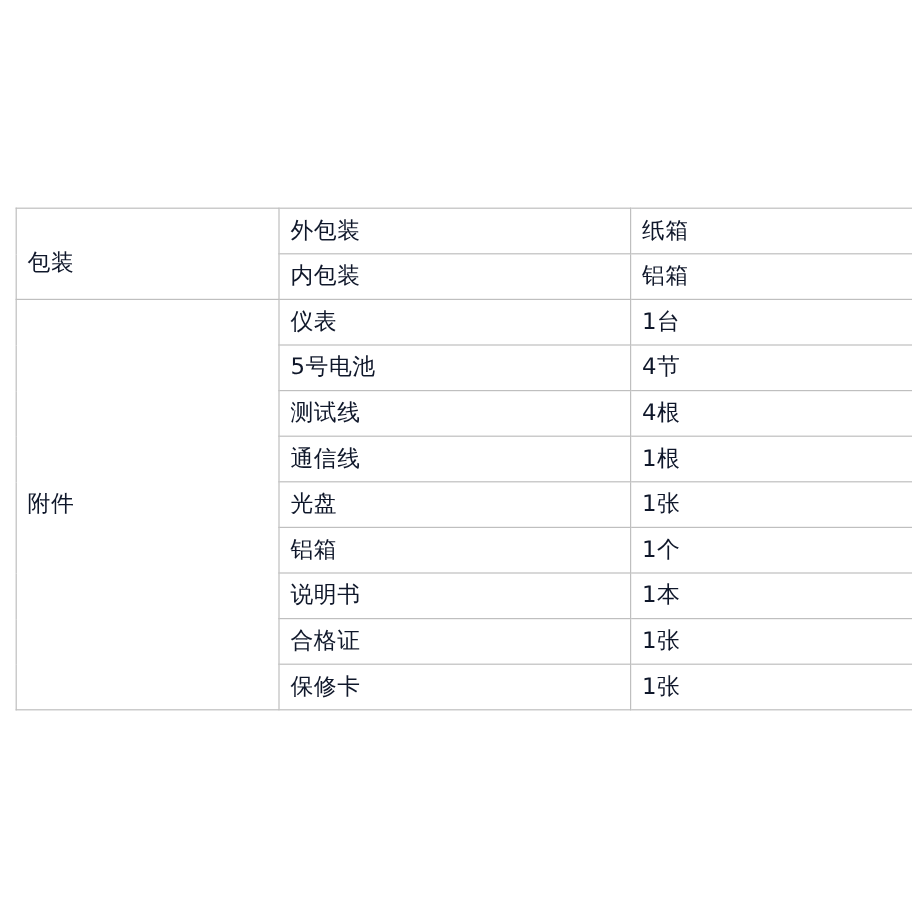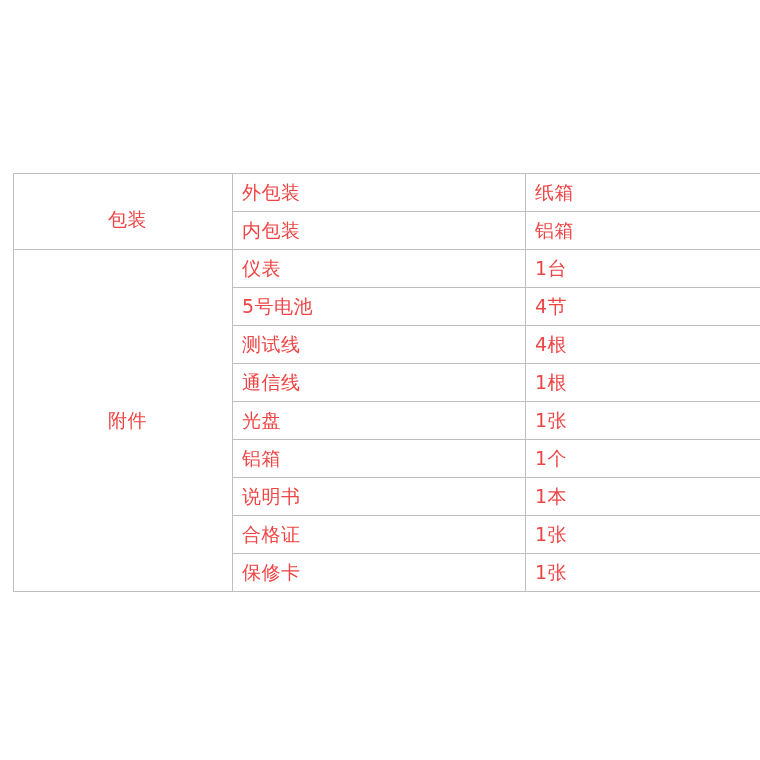--- a/index.html
+++ b/index.html
@@ -33,32 +33,32 @@
     border-collapse: collapse;
     width: 735px;
     table-layout: fixed;
   }
   table.spec-table td {
     border: 1px solid #bfbfbf;
     font-size: 19px;
     line-height: 1.1;
     padding: 7px 0 7px 9px;
     vertical-align: middle;
-    color: #ef4444;
+    color: #0f172a;
     font-weight: 400;
     letter-spacing: 0.5px;
     height: 23px;
   }
   
   table.spec-table {
     border: 1px solid #8d8d8d;
   }
   td.col-group {
     width: 209px;
-    text-align: center;
+    text-align: left;
     vertical-align: middle;
   }
   td.col-item {
     width: 283px;
   }
   td.col-qty {
     width: 241px;
   }
   .group-label-pack {
     display: block;

